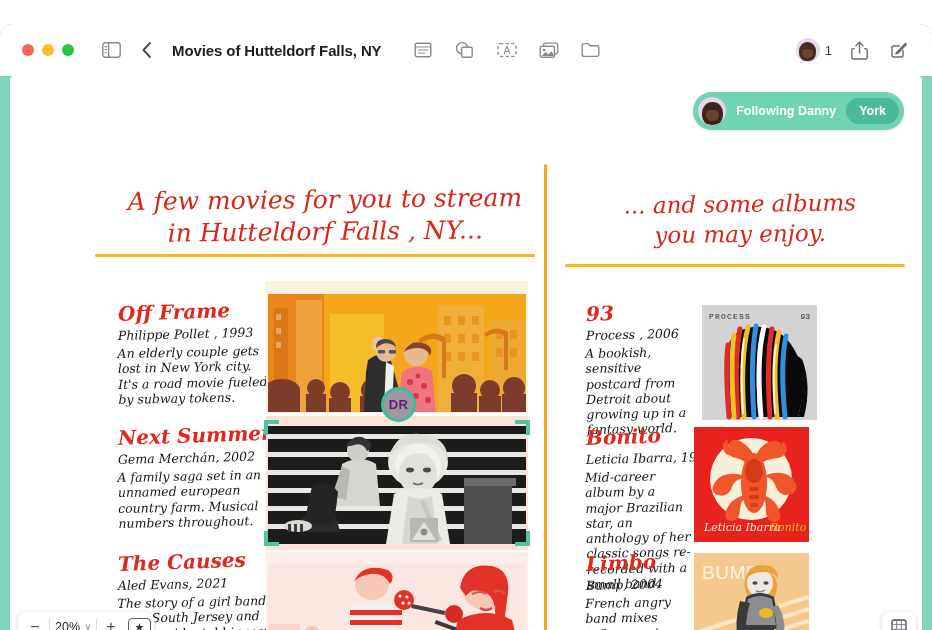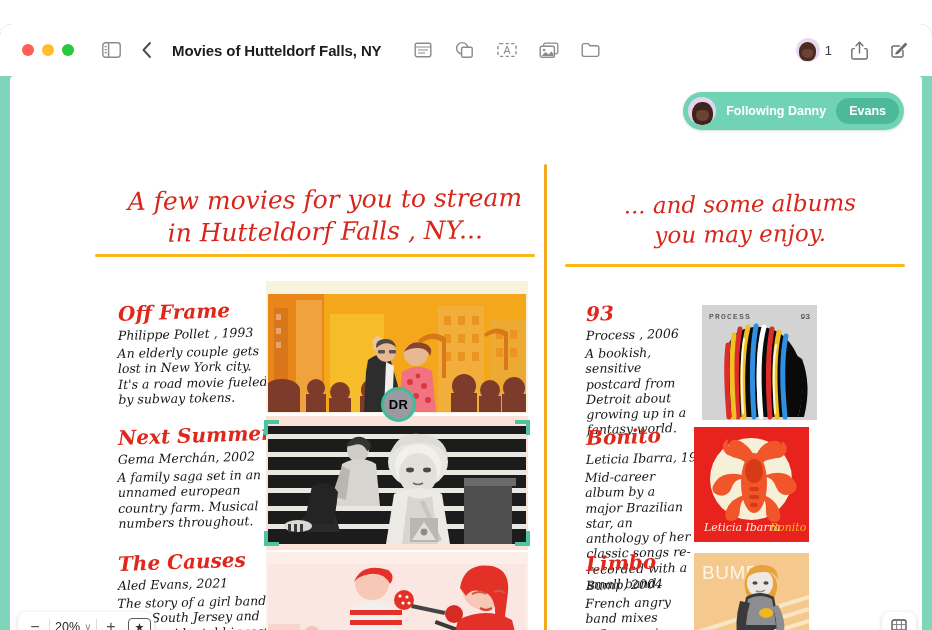--- a/index.html
+++ b/index.html
@@ -264,21 +264,21 @@
   .corner.br { right:0; bottom:0; border-left:none; border-top:none; }
 
   
   .dr-badge {
     position: absolute;
     left: 371px; top: 311px;
     width: 35px; height: 35px;
     border-radius: 50%;
     background: #9a9aa0;
     border: 3px solid #3dbd9c;
-    color: #000000;
+    color: #701a75;
     font-size: 13px; font-weight: bold;
     display: flex; align-items: center; justify-content: center;
     z-index: 30;
     letter-spacing: 0.3px;
   }
 
   
   .album {
     position: absolute;
     width: 115px; height: 115px;
@@ -421,21 +421,21 @@
     </div>
   </div>
 
   <div class="canvas">
 
     <div class="following">
       <div class="av">
           <div class="av-head"></div>
         </div>
       <span class="label">Following Danny</span>
-      <button class="stop-btn">Evans</button>
+      <button class="stop-btn">York</button>
     </div>
 
     <div class="v-divider"></div>
     <div class="h-divider-l"></div>
     <div class="h-divider-r"></div>
 
     <div class="hand headline-l">
       <div>A few movies for you to stream</div>
       <div>in Hutteldorf Falls , NY...</div>
     </div>

